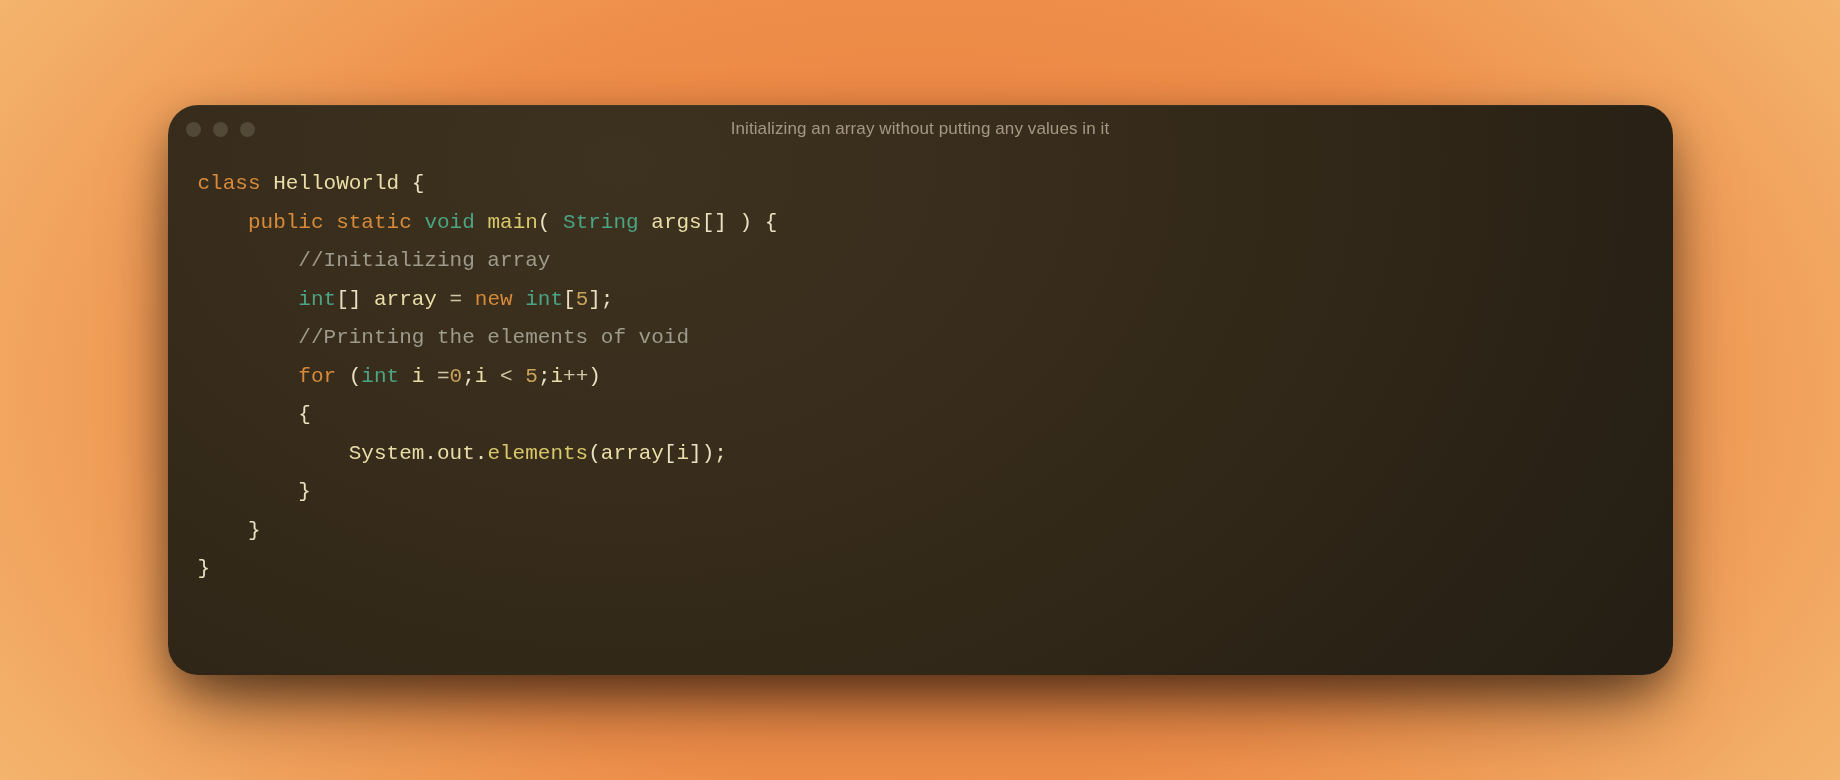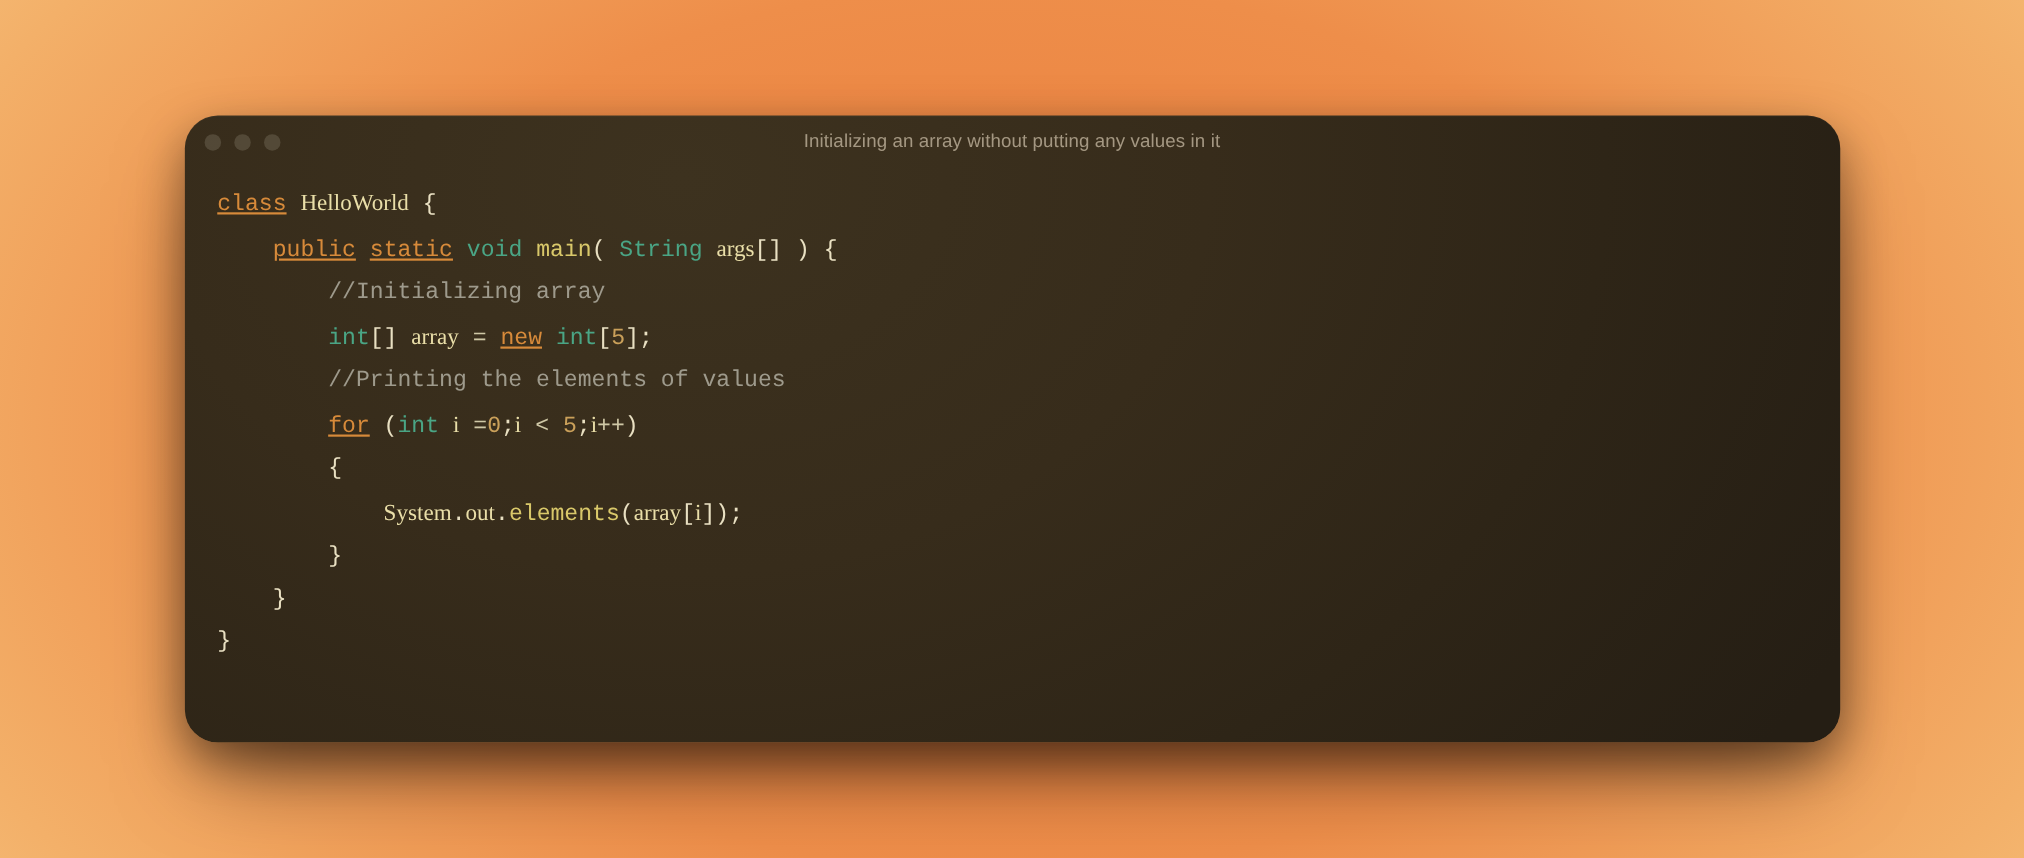--- a/index.html
+++ b/index.html
@@ -74,22 +74,22 @@
       padding: 12px 30px 24px 30px;
       color: #e8e2c8;
     }
     pre.code {
       font-family: 'SF Mono', 'Menlo', 'Monaco', 'Consolas', 'Courier New', monospace;
       font-size: 21px;
       line-height: 38.5px;
       white-space: pre;
       color: #e8e2c8;
     }
-    .tok-kw    { color: #d78a3a; text-decoration: underline; }   
-    .tok-id    { color: #e9dea8; font-family: Liberation Serif, serif; }   
+    .tok-kw    { color: #d78a3a; }   
+    .tok-id    { color: #e9dea8; }   
     .tok-type  { color: #4aa585; }   
     .tok-fn    { color: #d9c86a; }   
     .tok-comm  { color: #9e9a8c; font-family: Liberation Mono, monospace; }   
     .tok-punc  { color: #e9e0c2; }   
     .tok-op    { color: #cfc8a6; }   
     .tok-num   { color: #caa05a; }   
   </style>
 </head>
 <body>
 
@@ -100,21 +100,21 @@
       <div class="dot"></div>
       <div class="dot"></div>
     </div>
     <div class="title">Initializing an array without putting any values in it</div>
   </div>
   <div class="code-area">
     <pre class="code" id="code-pre"><span class="tok-kw">class</span><span class="tok-punc"> </span><span class="tok-id">HelloWorld</span><span class="tok-punc"> {</span>
 <span class="tok-punc">    </span><span class="tok-kw">public</span><span class="tok-punc"> </span><span class="tok-kw">static</span><span class="tok-punc"> </span><span class="tok-type">void</span><span class="tok-punc"> </span><span class="tok-fn">main</span><span class="tok-punc">( </span><span class="tok-type">String</span><span class="tok-punc"> </span><span class="tok-id">args</span><span class="tok-punc">[] ) {</span>
 <span class="tok-punc">        </span><span class="tok-comm">//Initializing array</span>
 <span class="tok-punc">        </span><span class="tok-type">int</span><span class="tok-punc">[] </span><span class="tok-id">array</span><span class="tok-punc"> </span><span class="tok-op">=</span><span class="tok-punc"> </span><span class="tok-kw">new</span><span class="tok-punc"> </span><span class="tok-type">int</span><span class="tok-punc">[</span><span class="tok-num">5</span><span class="tok-punc">];</span>
-<span class="tok-punc">        </span><span class="tok-comm">//Printing the elements of values</span>
+<span class="tok-punc">        </span><span class="tok-comm">//Printing the elements of void</span>
 <span class="tok-punc">        </span><span class="tok-kw">for</span><span class="tok-punc"> (</span><span class="tok-type">int</span><span class="tok-punc"> </span><span class="tok-id">i</span><span class="tok-punc"> </span><span class="tok-op">=</span><span class="tok-num">0</span><span class="tok-punc">;</span><span class="tok-id">i</span><span class="tok-punc"> </span><span class="tok-op">&lt;</span><span class="tok-punc"> </span><span class="tok-num">5</span><span class="tok-punc">;</span><span class="tok-id">i</span><span class="tok-op">++</span><span class="tok-punc">)</span>
 <span class="tok-punc">        {</span>
 <span class="tok-punc">            </span><span class="tok-id">System</span><span class="tok-punc">.</span><span class="tok-id">out</span><span class="tok-punc">.</span><span class="tok-fn">elements</span><span class="tok-punc">(</span><span class="tok-id">array</span><span class="tok-punc">[</span><span class="tok-id">i</span><span class="tok-punc">]);</span>
 <span class="tok-punc">        }</span>
 <span class="tok-punc">    }</span>
 <span class="tok-punc">}</span></pre>
   </div>
 </div>
 
 </body></html>

